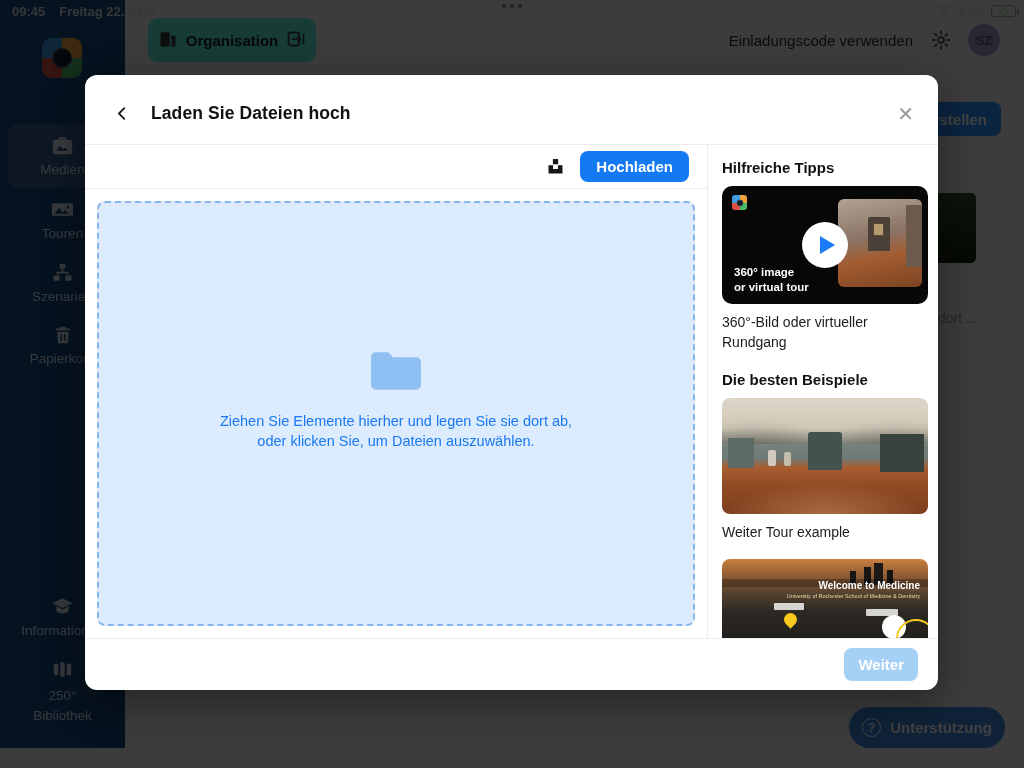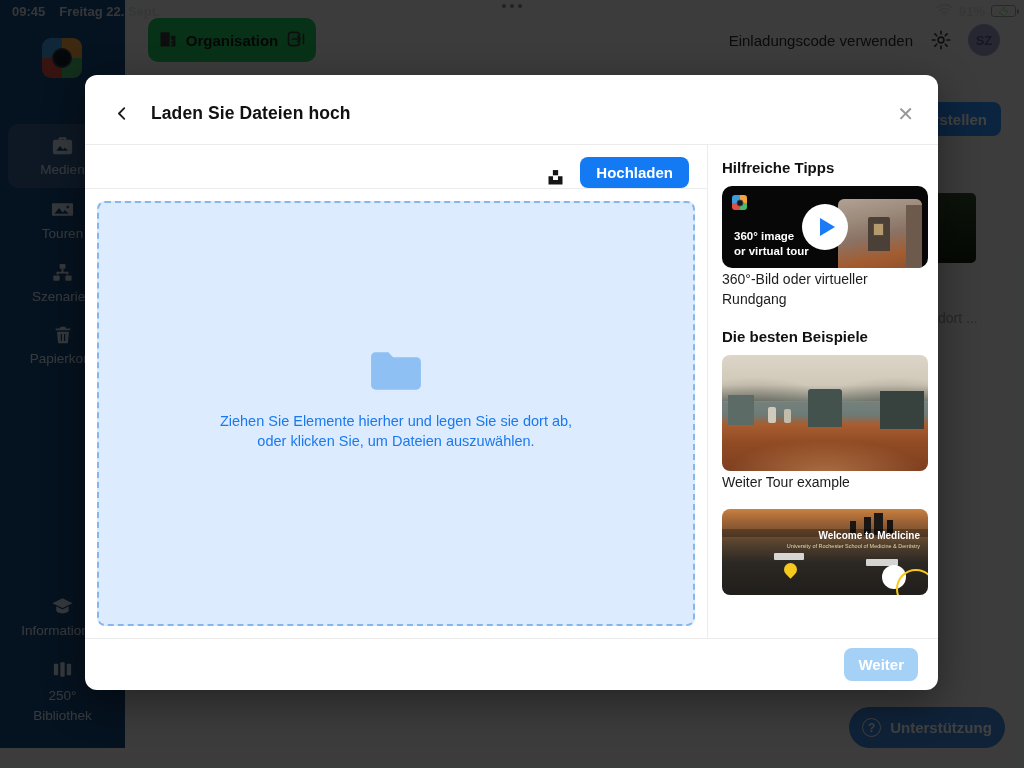--- a/index.html
+++ b/index.html
@@ -26,21 +26,21 @@
   .app-logo .q1{background:#3d9be0;} .app-logo .q2{background:#f2a33c;}
   .app-logo .q3{background:#df5044;} .app-logo .q4{background:#4cb96a;}
   .app-logo .lens { position:absolute; left:50%; top:50%; width:20px; height:20px; transform:translate(-50%,-50%);
     background:#17202b; border-radius:50%; border:2.5px solid #2e3947; }
   .side-item { position:absolute; left:0; width:125px; display:flex; flex-direction:column; align-items:center; gap:5px;
     color:#d6e2f0; font-size:13.5px; text-align:center; cursor:pointer; }
   .side-item svg { display:block; }
   .active-pill { position:absolute; left:8px; top:124px; width:109px; height:64px; background:rgba(255,255,255,.14); border-radius:10px; }
   .lbl-narrow { width:72px; line-height:1.45; }
 
-  .topbar-org { position:absolute; left:148px; top:18px; width:168px; height:44px; background:#22c55e; border-radius:10px;
+  .topbar-org { position:absolute; left:148px; top:18px; width:168px; height:44px; background:#5eead4; border-radius:10px;
     display:flex; align-items:center; justify-content:center; gap:8px; color:#1c1c1e; font-weight:700; font-size:15px; z-index:1; }
   .invite { position:absolute; top:32px; right:111px; font-size:15px; color:#2c2c2e; z-index:1; }
   .gear { position:absolute; top:29px; right:72px; z-index:1; color:#3a3a3c; }
   .avatar { position:absolute; top:24px; right:24px; width:32px; height:32px; border-radius:50%; background:#9a9dc8;
     display:flex; align-items:center; justify-content:center; font-size:13px; font-weight:700; color:#565a84; z-index:1; }
 
   .bg-create-btn { position:absolute; top:102px; left:885px; width:116px; height:34px; background:#2e8eff; border-radius:8px;
     color:#fff; font-weight:700; font-size:15px; display:flex; align-items:center; justify-content:flex-end; padding-right:14px; z-index:1; }
   .bg-thumb { position:absolute; top:193px; left:928px; width:48px; height:70px; border-radius:5px;
     background:linear-gradient(180deg,#33502c 0%,#23381c 55%,#16240f 100%); z-index:1; }
@@ -57,47 +57,47 @@
   
   .modal { position:absolute; left:85px; top:75px; width:853px; height:615px; background:#fff; border-radius:12px; z-index:10;
     box-shadow:0 12px 40px rgba(0,0,0,.4); display:flex; flex-direction:column; overflow:hidden; }
   .modal-header { height:62px; border-bottom:1px solid #ececec; display:flex; align-items:center; padding:0 24px; flex:none;margin-top:8px; }
   .back-btn { width:26px; height:26px; display:flex; align-items:center; justify-content:center; color:#1c1c1e; cursor:pointer; }
   .modal-title { font-size:17.5px; font-weight:700; color:#111; margin-left:16px; letter-spacing:.1px; }
   .close-btn { margin-left:auto; font-size:20px; color:#97979c; cursor:pointer; line-height:1; }
 
   .modal-body { flex:1; display:flex; min-height:0; }
   .left-col { width:622px; display:flex; flex-direction:column; }
-  .action-row { height:44px; border-bottom:1px solid #ececec; display:flex; align-items:flex-end; justify-content:flex-end; gap:14px; padding-right:18px; flex:none; }
+  .action-row { height:44px; border-bottom:1px solid #ececec; display:flex; align-items:center; justify-content:flex-end; gap:14px; padding-right:18px; flex:none; }
   .dock-icon { color:#161616; display:flex; }
   .upload-btn { background:#147af3; color:#fff; font-weight:700; font-size:15px; border:none; border-radius:8px;
     padding:7px 16px; cursor:pointer; font-family:inherit; }
   .dropzone-wrap { flex:1; position:relative; }
   .dropzone { position:absolute; inset:12px; background:#dcebfd; border:2px dashed #85b7ee; border-radius:8px;
     display:flex; flex-direction:column; align-items:center; justify-content:center; cursor:pointer; }
   .dz-folder { color:#8fc0f4; margin-bottom:14px; margin-top:-28px; }
   .dz-text { color:#1b79f0; font-size:14.5px; line-height:19.5px; text-align:center; }
 
   .right-panel { width:231px; border-left:1px solid #ececec; padding:14px 11px 0 14px; overflow:hidden; }
   .panel-heading { font-size:15px; font-weight:700; color:#111; }
-  .video-card { position:relative; margin-top:10px; width:206px; height:82px; background:#070707; border-radius:10px; overflow:hidden; cursor:pointer; }
+  .video-card { position:relative; margin-top:10px; width:206px; height:118px; background:#070707; border-radius:10px; overflow:hidden; cursor:pointer; }
   .mini-logo { position:absolute; left:10px; top:9px; width:15px; height:15px; border-radius:3px; overflow:hidden;
     display:grid; grid-template-columns:1fr 1fr; grid-template-rows:1fr 1fr; }
   .mini-logo .lens { position:absolute; left:50%; top:50%; width:7px; height:7px; transform:translate(-50%,-50%);
     background:#141a22; border-radius:50%; border:1px solid #3a4654; }
   .mini-museum { position:absolute; right:6px; top:13px; width:84px; height:88px; border-radius:6px; overflow:hidden;
     background:linear-gradient(168deg,#b2a294 0%,#9b897a 24%,#8a7366 42%,#a35c30 64%,#7c4423 100%); }
   .mini-museum .door { position:absolute; left:30px; top:18px; width:22px; height:34px; background:#4a4038; border-radius:2px 2px 0 0; }
   .mini-museum .art { position:absolute; left:35px; top:24px; width:11px; height:13px; background:#b59a6e; border:1.5px solid #5c4a35; }
   .mini-museum .wallR { position:absolute; right:0; top:6px; width:16px; height:62px; background:#6e5a4c; }
   .play-circle { position:absolute; left:50%; top:50%; transform:translate(-50%,-50%); width:46px; height:46px; background:#fff;
     border-radius:50%; display:flex; align-items:center; justify-content:center; }
   .play-tri { width:0; height:0; border-left:15px solid #1b7af5; border-top:9.5px solid transparent; border-bottom:9.5px solid transparent; margin-left:4px; }
   .video-overlay-text { position:absolute; left:12px; bottom:9px; color:#fff; font-weight:700; font-size:11.5px; line-height:1.3; }
-  .panel-caption { margin-top:2px; font-size:14px; line-height:1.4; color:#1c1c1e; width:196px; }
+  .panel-caption { margin-top:9px; font-size:14px; line-height:1.4; color:#1c1c1e; width:196px; }
 
   .examples-heading { margin-top:19px; }
   .museum-img { position:relative; margin-top:10px; width:206px; height:116px; border-radius:8px; overflow:hidden; cursor:pointer;
     background:linear-gradient(180deg,#ddd6c8 0%,#cfc8b8 26%,#9a9a8e 36%,#75807b 41%,#6d7a75 52%,#a85d30 60%,#904b24 76%,#7e3f1f 100%); }
   .museum-img .ceil { position:absolute; left:0; right:0; top:0; height:46px;
     background:radial-gradient(58% 100% at 16% 110%, rgba(60,55,45,.35), transparent 62%),
                radial-gradient(58% 100% at 84% 110%, rgba(60,55,45,.35), transparent 62%); }
   .museum-img .door { position:absolute; left:86px; top:34px; width:34px; height:38px; background:#44524e; border-radius:3px 3px 0 0; }
   .museum-img .doorL { position:absolute; left:6px; top:40px; width:26px; height:30px; background:#5d6b66; }
   .museum-img .wallR { position:absolute; right:4px; top:36px; width:44px; height:38px; background:#37413e; }

